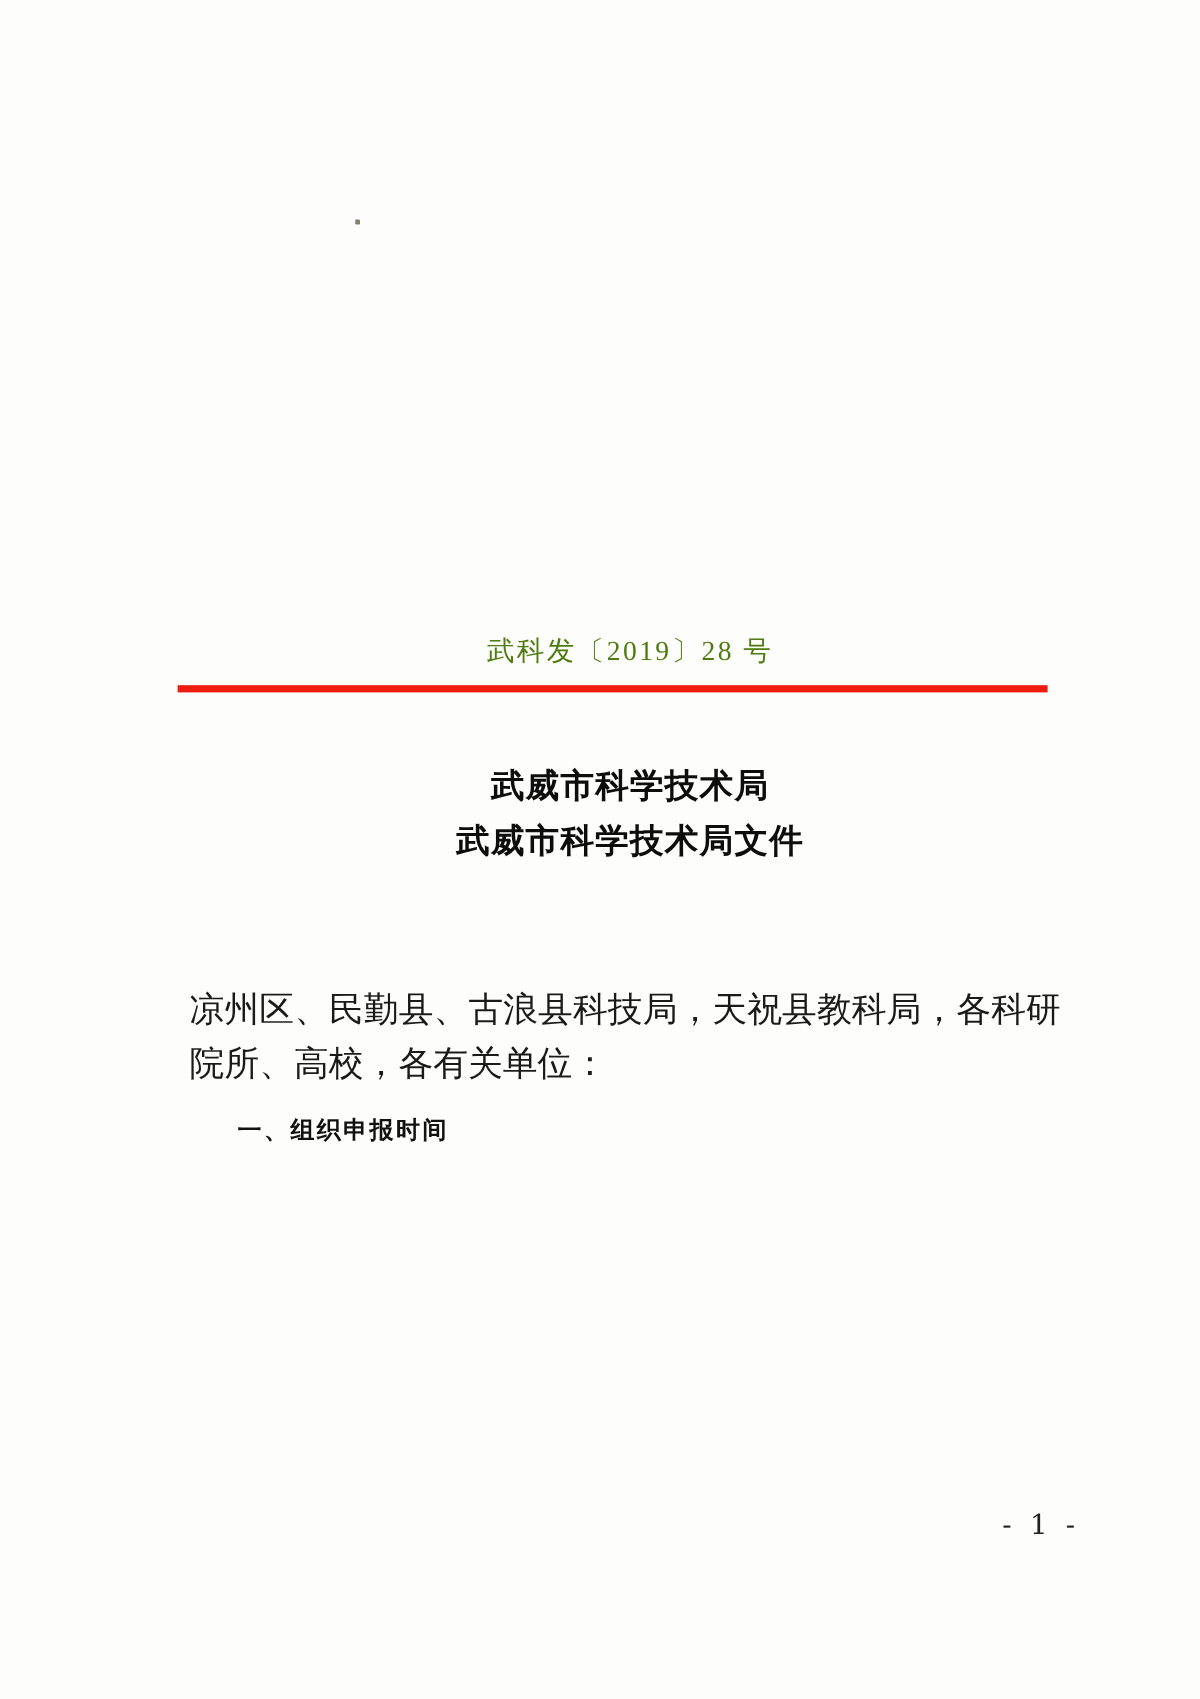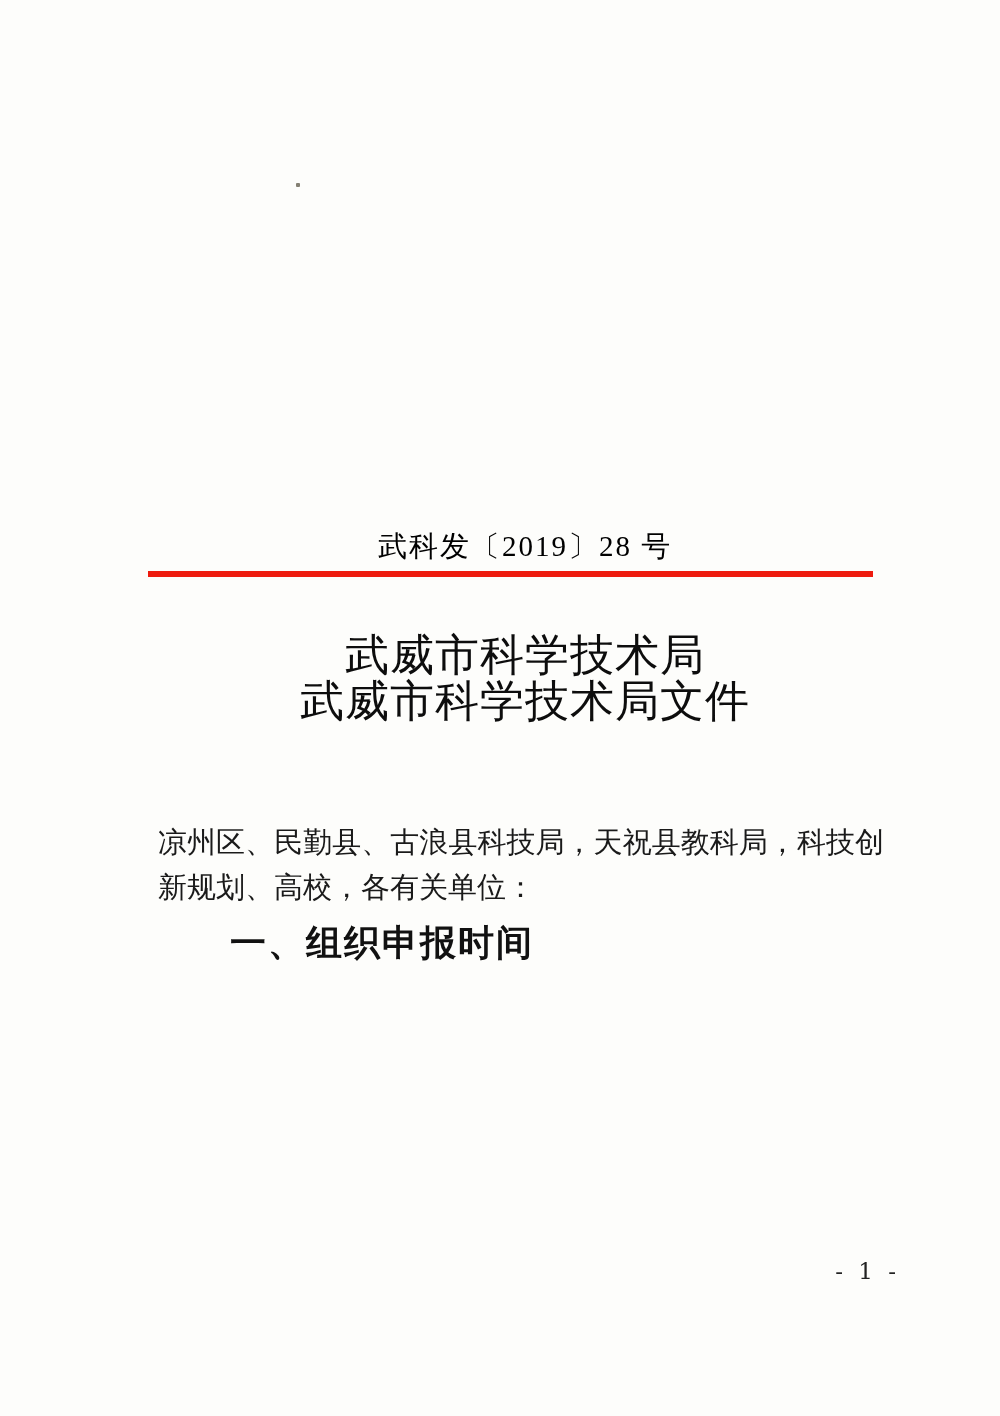--- a/index.html
+++ b/index.html
@@ -33,43 +33,43 @@
     transform-origin: 50% 50%;
   }
 
   
   .doc-number {
     position: absolute;
     top: 527px;
     left: 50px;
     width: 950px;
     text-align: center;
-    font-size: 29px;
+    font-size: 23px;
     letter-spacing: 2px;
-    color: #000000;
+    color: #4d7c0f;
   }
 
   
   .red-rule {
     position: absolute;
     top: 571px;
     left: 148px;
     width: 725px;
     height: 6px;
   }
 
   
   .title-block {
     position: absolute;
     top: 633px;
     left: 50px;
     width: 950px;
     text-align: center;
-    font-weight: 400;
-    font-size: 44px;
+    font-weight: 700;
+    font-size: 28px;
     line-height: 46px;
     color: #0d0d0d;
     letter-spacing: 1px;
   }
 
   
   .body-block {
     position: absolute;
     top: 820px;
     left: 158px;
@@ -85,21 +85,21 @@
   .paragraph {
     margin-top: 6px !important;
     text-indent: 2em;
     text-align: justify;
   }
   .section-heading {
     margin-top: 10px !important;
     text-indent: 2em;
     font-weight: 700;
     font-family: "Liberation Sans", "DejaVu Sans", sans-serif;
-    font-size: 36px;
+    font-size: 20px;
     letter-spacing: 2px;
     color: #111111;
   }
 
   
   .page-number {
     position: absolute;
     top: 1258px;
     right: 100px;
     font-size: 23px;
@@ -129,21 +129,21 @@
   <div class="doc-number">武科发〔2019〕28 号</div>
 
   <div class="red-rule" style="background-color: rgb(238, 27, 14);"></div>
 
   <div class="title-block">
     <div class="title-line">武威市科学技术局</div>
     <div class="title-line">武威市科学技术局文件</div>
   </div>
 
   <div class="body-block">
-    <p class="salutation">凉州区、民勤县、古浪县科技局，天祝县教科局，科技创新规划、高校，各有关单位：</p>
+    <p class="salutation">凉州区、民勤县、古浪县科技局，天祝县教科局，各科研院所、高校，各有关单位：</p>
     <p class="section-heading">一、组织申报时间</p>
   </div>
 
   <div class="page-number">- 1 -</div>
 
   <div class="speck-1"></div>
 
 </div>
 
 </body></html>

